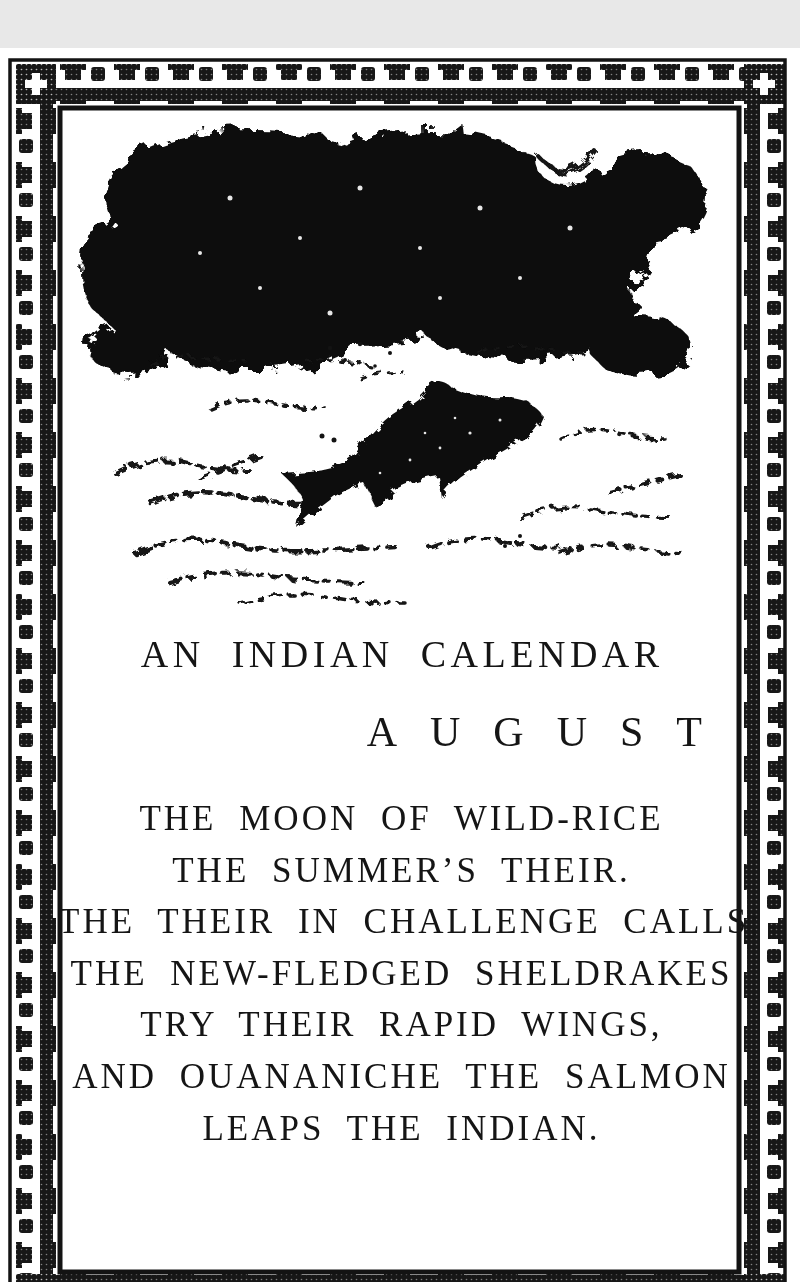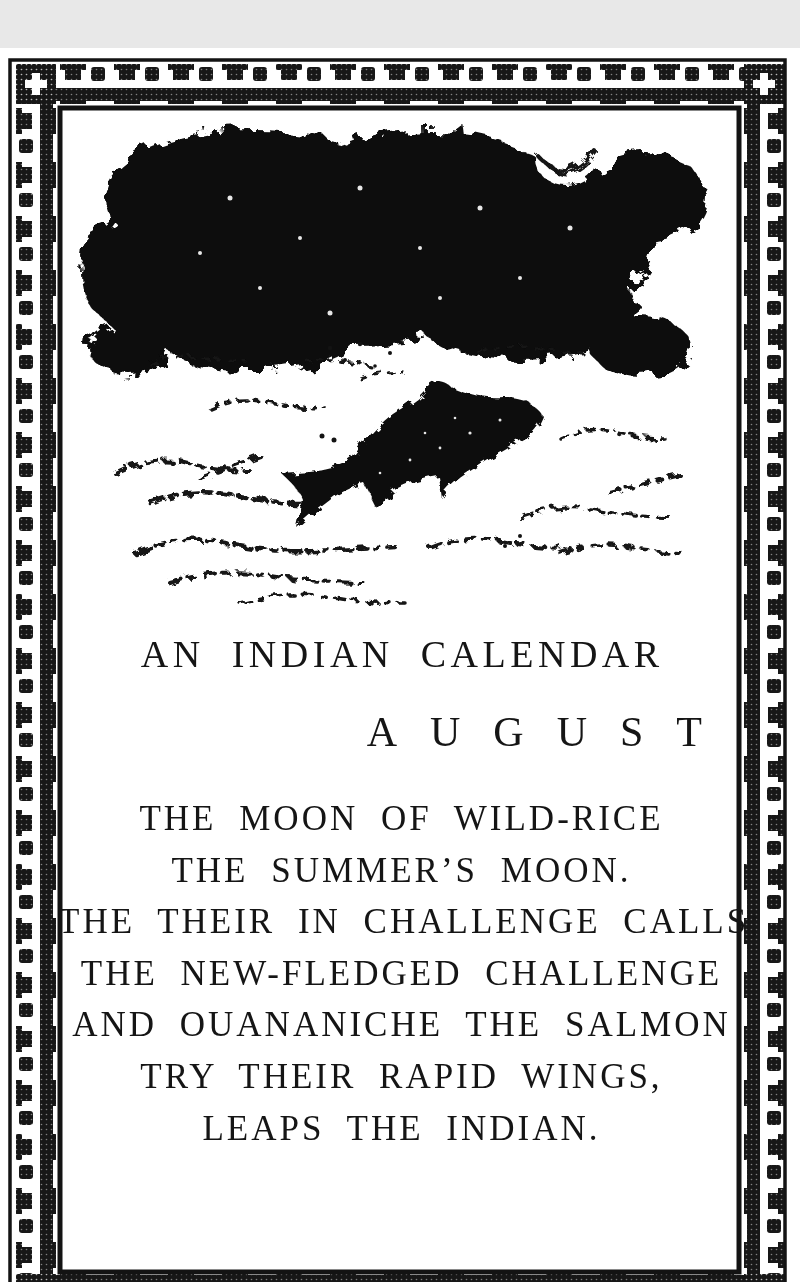--- a/index.html
+++ b/index.html
@@ -205,22 +205,22 @@
         <circle cx="425" cy="385" r="1.3"></circle>
       </g>
     </g>
   </svg>
 
   <div class="textlayer">
     <div class="title1">AN INDIAN CALENDAR</div>
     <div class="title2">AUGUST</div>
     <div class="poem">
       <div class="poem-line">THE MOON OF WILD-RICE</div>
-      <div class="poem-line">THE SUMMER’S MOON.</div>
+      <div class="poem-line">THE SUMMER’S THEIR.</div>
       <div class="poem-line">THE THEIR IN CHALLENGE CALLS;</div>
-      <div class="poem-line">THE NEW-FLEDGED CHALLENGE</div>
+      <div class="poem-line">THE NEW-FLEDGED SHELDRAKES</div>
+      <div class="poem-line">TRY THEIR RAPID WINGS,</div>
       <div class="poem-line">AND OUANANICHE THE SALMON</div>
-      <div class="poem-line">TRY THEIR RAPID WINGS,</div>
       <div class="poem-line">LEAPS THE INDIAN.</div>
     </div>
   </div>
 
 </div>
 
 </body></html>

